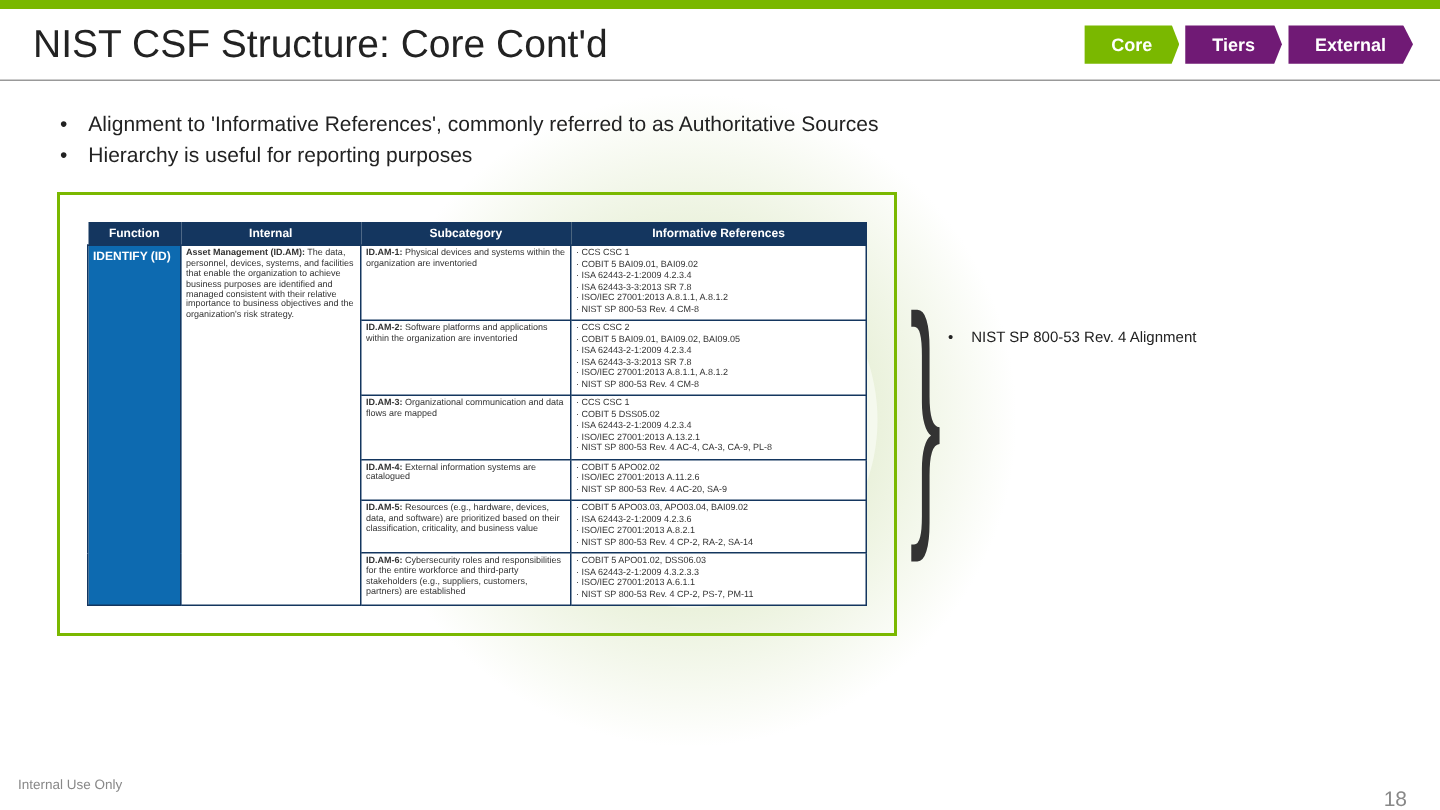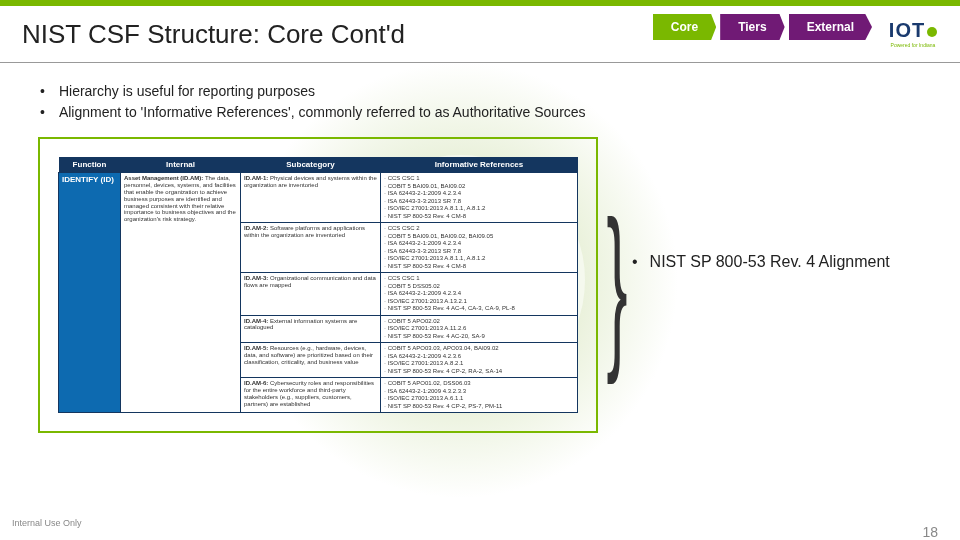--- a/index.html
+++ b/index.html
@@ -1,20 +1,20 @@
 <!DOCTYPE html>
 <html><head>
 <meta charset="utf-8">
 <style>
 *{margin:0;padding:0;box-sizing:border-box}
 body{width:960px;height:540px;background:#fff;font-family:Arial,Helvetica,sans-serif;position:relative;overflow:hidden}
 .topbar{height:6px;background:#7ab800}
 .header{display:flex;align-items:center;justify-content:space-between;padding:8px 18px 8px 22px;border-bottom:1px solid #999}
 .title{font-size:26px;color:#222;font-weight:400}
-.header-right{display:flex;align-items:flex-start;gap:12px}
+.header-right{display:flex;align-items:flex-end;}
 .nav{display:flex;gap:4px}
 .pill{padding:6px 18px;font-size:12px;font-weight:bold;color:#fff;position:relative;clip-path:polygon(0 0,92% 0,100% 50%,92% 100%,0 100%)}
 .pill.active{background:#7ab800}
 .pill.inactive{background:#701a75}
 .logo{width:58px;height:40px;display:flex;flex-direction:column;align-items:center;justify-content:center}
 .logo-main{font-size:20px;font-weight:900;color:#1a3a6e;letter-spacing:1px;line-height:1}
 .logo-dot{display:inline-block;width:10px;height:10px;background:#7ab800;border-radius:50%;margin-left:2px}
 .logo-sub{font-size:5px;color:#7ab800;margin-top:2px}
 .bg-circle{position:absolute;top:60px;left:240px;width:440px;height:440px;border-radius:50%;background:radial-gradient(circle,#e8f0d8 40%,transparent 70%);z-index:0;opacity:0.9}
 .bg-inner{position:absolute;top:155px;left:335px;width:250px;height:250px;border-radius:50%;background:#f5f9ee;z-index:0}
@@ -27,51 +27,47 @@
 .tbl{width:100%;border-collapse:collapse;font-size:7px;color:#333}
 .tbl th{background:#14365f;color:#fff;padding:3px 4px;font-size:8px;font-weight:bold}
 .tbl td{border:1px solid #14365f;padding:2px 3px;vertical-align:top}
 .func-cell{background:#0d6ab0;color:#fff;font-size:8px;font-weight:bold;writing-mode:horizontal-tb;width:62px}
 .cat-cell{background:#fff;width:120px;font-size:6px;line-height:1.15}
 .sub-cell{background:#fff;width:140px;font-size:6px;line-height:1.15}
 .ref-cell{background:#fff;font-size:6px;line-height:1.25}
 .ref-cell div{white-space:nowrap}
 .bold{font-weight:bold}
 .brace{width:18px;align-self:stretch;display:flex;align-items:center;justify-content:center;color:#333;font-size:180px;line-height:0;transform:scaleX(0.35)}
-.callout{font-size:16px;color:#222;margin-top:116px;margin-left:-4px}
+.callout{font-size:10px;color:#222;margin-top:92px;margin-left:-4px}
 .callout:before{content:"•";margin-right:12px}
 .footer-left{position:absolute;bottom:12px;left:12px;font-size:9px;color:#888}
 .footer-right{position:absolute;bottom:0;right:22px;font-size:14px;color:#888}
 </style>
 </head>
 <body>
 
 <div class="topbar"></div>
 <div class="bg-circle"></div>
 <div class="bg-inner"></div>
 
 <div class="header">
   <div class="title">NIST CSF Structure: Core Cont'd</div>
   <div class="header-right">
     <div class="nav">
       <div class="pill active">Core</div>
       <div class="pill inactive">Tiers</div>
       <div class="pill inactive">External</div>
     </div>
-    <div class="logo">
-      <div class="logo-main"><span>IOT</span><span class="logo-dot"></span></div>
-      <div class="logo-sub">Powered for Indiana</div>
-    </div>
   </div>
 </div>
 
 <div class="content">
   <ul class="bullets">
+    <li>Alignment to 'Informative References', commonly referred to as Authoritative Sources</li>
     <li>Hierarchy is useful for reporting purposes</li>
-    <li>Alignment to 'Informative References', commonly referred to as Authoritative Sources</li>
   </ul>
 
   <div class="diagram">
     <div class="table-wrap">
       <table class="tbl">
         <thead>
           <tr>
             <th>Function</th>
             <th>Internal</th>
             <th>Subcategory</th>

